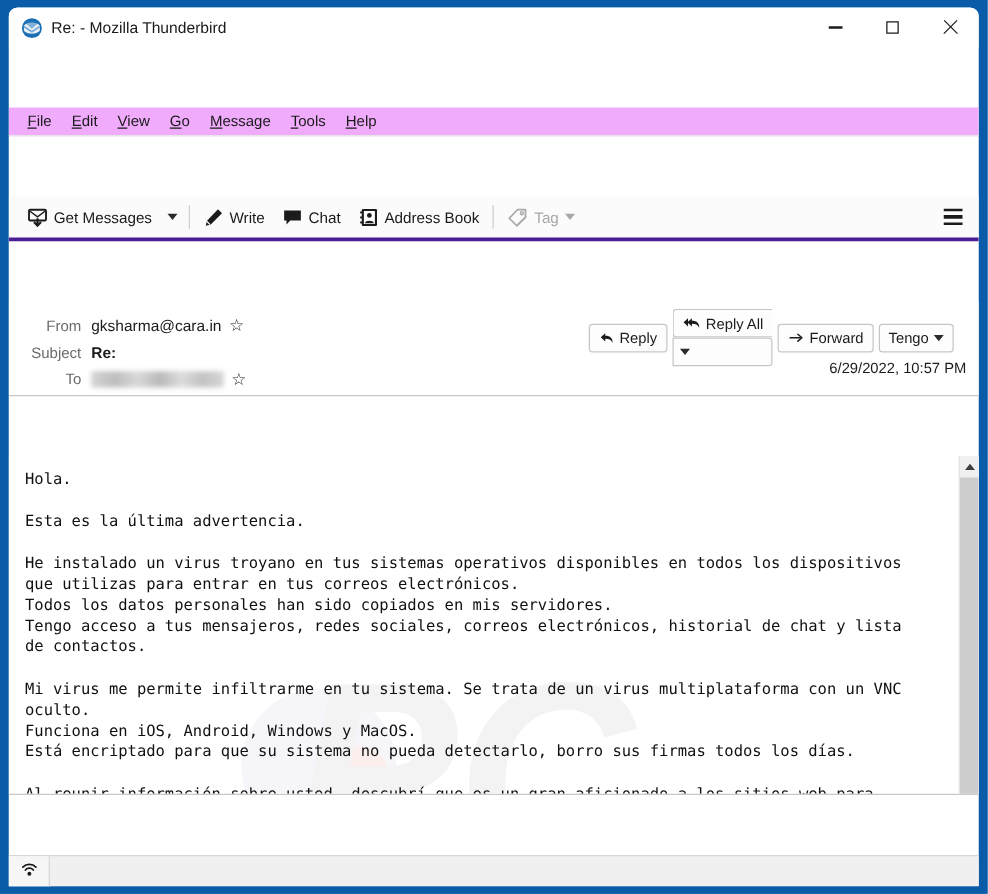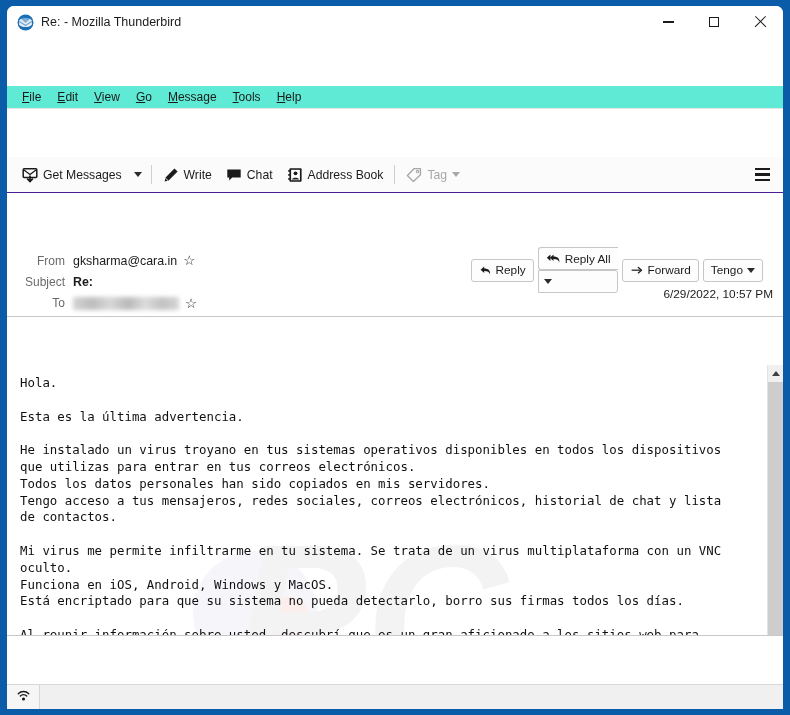--- a/index.html
+++ b/index.html
@@ -55,40 +55,40 @@
   .g-close::before, .g-close::after {
     content: ""; position: absolute; left: -1px; top: 5px;
     width: 15px; height: 1.4px; background: #1b1b1b;
   }
   .g-close::before { transform: rotate(45deg); }
   .g-close::after  { transform: rotate(-45deg); }
 
   
   .menubar {
     height: 23px;
-    background: #5eead4;
+    background: #f0abfc;
     display: flex;
     align-items: center;
     padding-left: 7px;
     flex: 0 0 auto;
     border-bottom: 1px solid #e6e6e6;
   }
   .menuitem {
     font-size: 12px;
     color: #1b1b1b;
     padding: 2px 8px;
     white-space: nowrap;
   }
   .menuitem u { text-decoration: underline; }
 
   
   .toolbar {
     height: 36px;
     background: #fbfbfb;
-    border-bottom: 1px solid #4c1d95;
+    border-bottom: 3px solid #4c1d95;
     display: flex;
     align-items: center;
     padding: 0 6px 0 8px;
     flex: 0 0 auto;
   }
   .tbtn {
     display: flex; align-items: center; gap: 5px;
     height: 26px; padding: 0 7px;
     font-size: 12.2px; color: #1b1b1b;
     border-radius: 3px;

